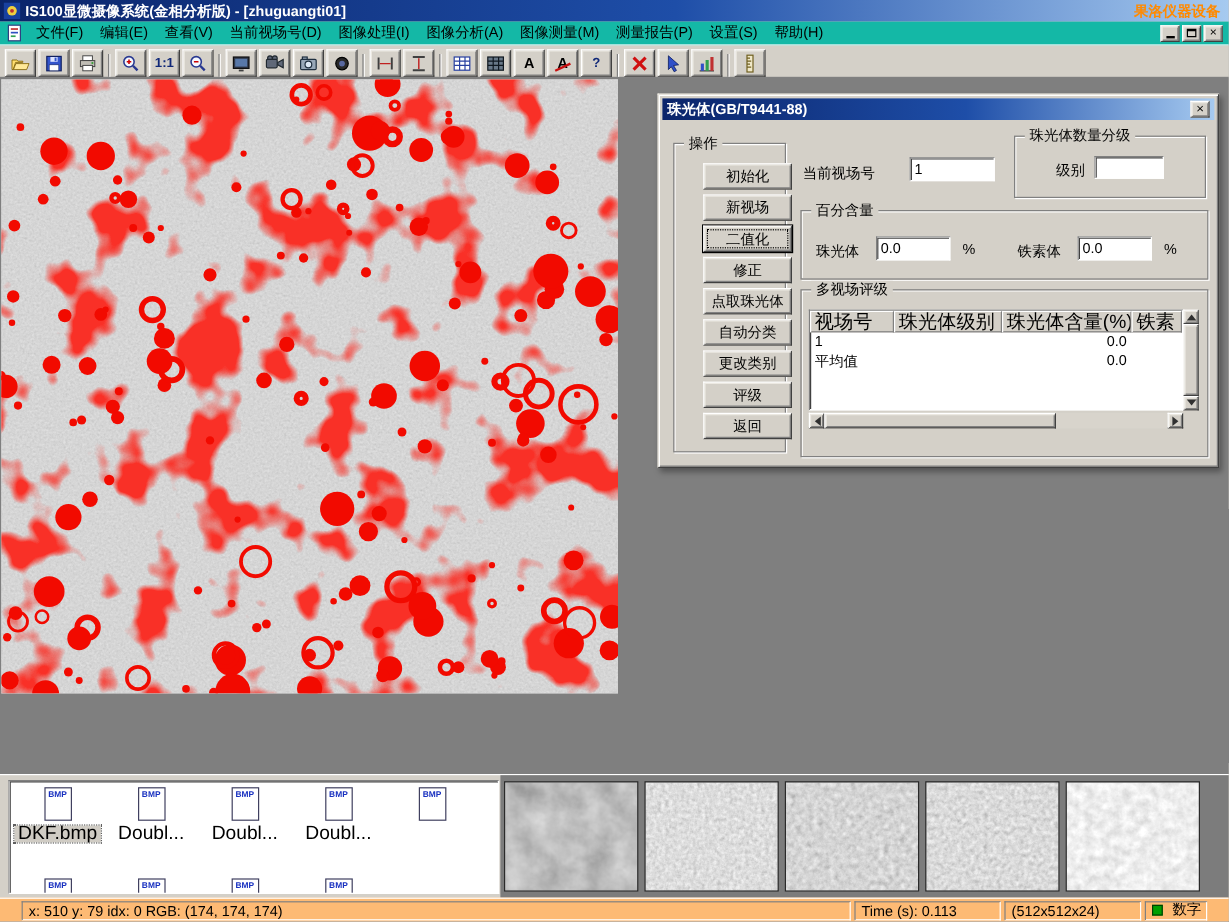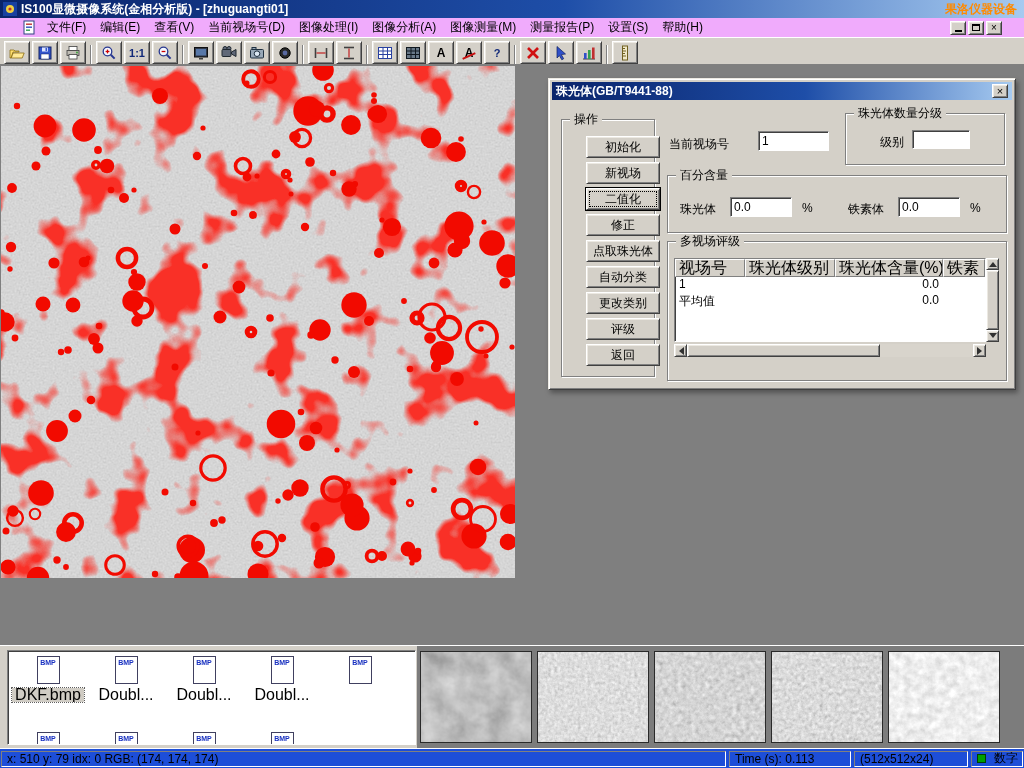--- a/index.html
+++ b/index.html
@@ -7,21 +7,21 @@
 body{font-family:"Liberation Sans","DejaVu Sans",sans-serif;font-size:12px;background:#d4d0c8;position:relative;color:#000}
 button{font-family:inherit;cursor:default}
 .raised{background:#d4d0c8;border:1px solid;border-color:#fff #404040 #404040 #fff;box-shadow:inset 1px 1px 0 #ece9e2,inset -1px -1px 0 #808080}
 .sunkenw{background:#fff;border:1px solid;border-color:#808080 #fff #fff #808080;box-shadow:inset 1px 1px 0 #404040}
 
 .titlebar{position:absolute;top:0;left:0;width:100%;height:18px;background:linear-gradient(90deg,#0a246a 0%,#1e4ea8 55%,#a6caf0 100%);display:flex;align-items:center;padding:4px 3px;color:#fff}
 .app-icon{width:14px;height:14px;flex:none}
 .title-text{font-weight:bold;font-size:12px;margin-left:4px;white-space:nowrap}
 .watermark{margin-left:auto;color:#ff8a00;font-weight:bold;font-size:12px;padding-right:4px;white-space:nowrap}
 
-.menubar{position:absolute;top:18px;left:0;width:100%;height:20px;background:#f0abfc;display:flex;align-items:center;padding:0 19px;border-bottom:1px solid #fff}
+.menubar{position:absolute;top:18px;left:0;width:100%;height:20px;background:#14b8a6;display:flex;align-items:center;padding:0 2px;border-bottom:1px solid #fff}
 .mdi-doc{width:15px;height:15px;margin:0 3px;flex:none}
 .menu-item{padding:3px 7px;white-space:nowrap}
 .mdi-controls{margin-left:auto;display:flex;gap:2px;padding-right:3px}
 .mdi-btn{width:16px;height:14px;display:flex;align-items:center;justify-content:center;font-size:10px;line-height:1;padding:0}
 .g-min{width:7px;height:2px;background:#000;margin-top:7px}
 .g-rest{width:8px;height:7px;border:1px solid #000;border-top-width:2px}
 
 .toolbar{position:absolute;top:38px;left:0;width:100%;height:27px;background:#d4d0c8;display:flex;align-items:flex-end;padding:0 3px;border-bottom:1px solid #808080}
 .tbtn{width:26px;height:23px;display:flex;align-items:center;justify-content:center;position:relative;margin:0 1px;padding:0}
 .tb-label{font-weight:bold;font-size:11px;color:#102878}
@@ -75,21 +75,21 @@
 .file-item{width:78px;height:76px;display:flex;flex-direction:column;align-items:center;padding-top:5px;flex:none}
 .bmp-icon{width:23px;height:28px;background:#fff;border:1px solid #404060;position:relative;flex:none}
 .bmp-tag{display:block;font-size:7px;font-weight:bold;color:#1830c0;text-align:center;line-height:9px;margin-top:1px}
 .bmp-art{width:15px;height:11px;margin:2px auto 0;background:linear-gradient(135deg,#e05050 0 30%,#50a0e0 30% 60%,#50c080 60% 100%)}
 .file-name{margin-top:4px;font-size:16px;line-height:14px;padding:0 3px;white-space:nowrap;max-width:76px;overflow:hidden}
 .selected .file-name{background:#d0ccc4;outline:1px dotted #606060}
 .thumbs{position:absolute;left:417px;top:0;width:607px;height:103px;background:#7c7c7c}
 .thumb{position:absolute;top:5px;width:112px;height:92px;border:1px solid #2a2a2a;background:#909090}
 .thumb-img{width:110px;height:90px;overflow:hidden}
 
-.statusbar{position:absolute;left:0;bottom:0;width:100%;height:20px;background:#1d4ed8;border-top:1px solid #fff;display:flex;align-items:center;gap:3px;padding:0 1px}
+.statusbar{position:absolute;left:0;bottom:0;width:100%;height:20px;background:#fdba74;border-top:1px solid #fff;display:flex;align-items:center;gap:3px;padding:0 18px}
 .spanel{height:16px;border:1px solid;border-color:#808080 #fff #fff #808080;display:flex;align-items:center;padding:0 5px;white-space:nowrap;font-size:12px;overflow:hidden}
 .sp-pos{flex:1}
 .sp-time{width:122px;flex:none}
 .sp-res{width:114px;flex:none}
 .sp-mode{width:52px;flex:none;gap:8px}
 .mode-dot{width:9px;height:9px;background:#00a000;border:1px solid #004000;flex:none}
 </style>
 </head>
 <body>
 

